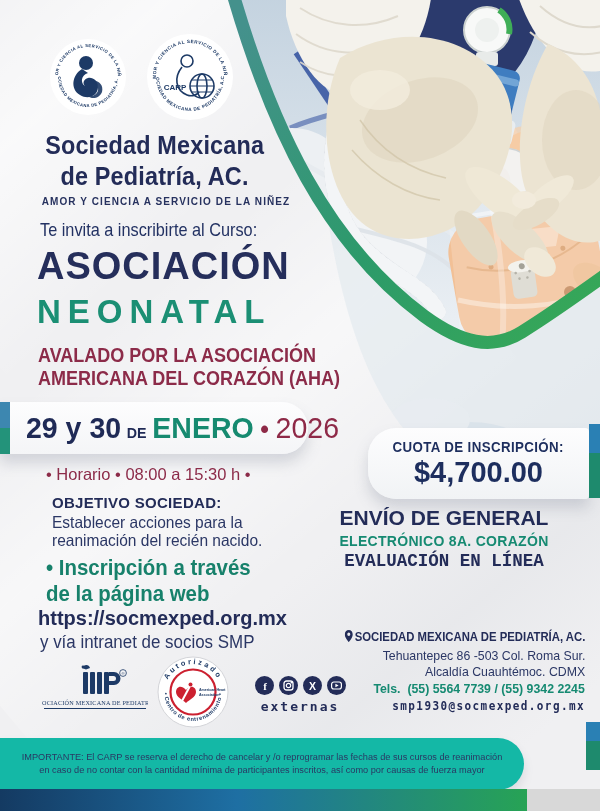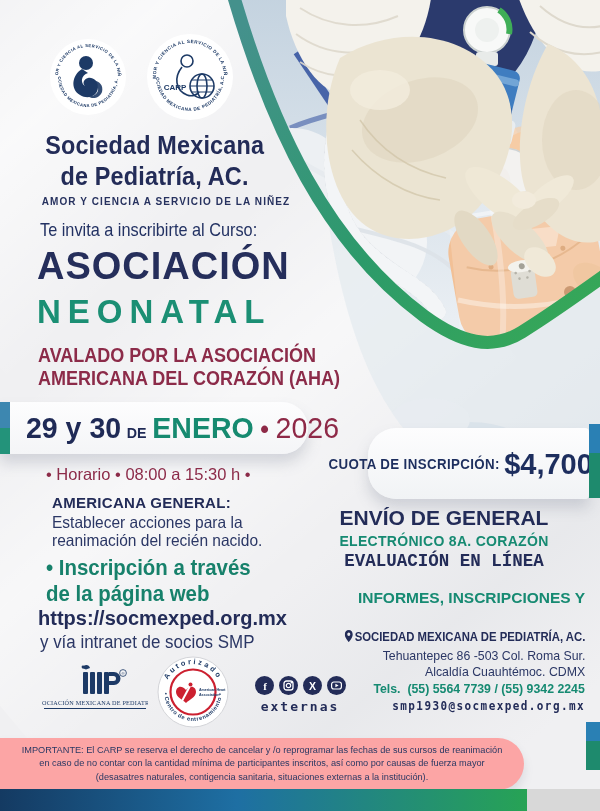--- a/index.html
+++ b/index.html
@@ -55,21 +55,21 @@
   .enroll{left:46px;font-size:21.5px;font-weight:800;color:#17816b;transform:scaleX(.95);
     transform-origin:0 0;white-space:nowrap;}
   .enroll.n1{top:556px;} .enroll.n2{top:582px;}
   .website{left:38px;top:607px;font-size:20px;font-weight:800;color:#232c58;white-space:nowrap;}
   .intranet{left:40px;top:632px;font-size:18px;color:#2b3765;transform:scaleX(.94);
     transform-origin:0 0;white-space:nowrap;}
 
   
   .fee-pill{left:368px;top:428px;width:221px;height:71px;background:linear-gradient(180deg,#fdfdfe,#f1f3f5);
     border-radius:28px 4px 4px 28px;box-shadow:0 9px 14px rgba(110,120,140,.25);
-    display:flex;flex-direction:row;align-items:center;justify-content:center;}
+    display:flex;flex-direction:column;align-items:center;justify-content:center;}
   .fee-label{font-size:14px;font-weight:800;color:#1d2e5e;letter-spacing:.4px;white-space:nowrap;
     transform:scaleX(.95);}
   .fee-amount{font-size:29px;font-weight:800;color:#1d2e5e;margin-top:1px;}
   .edge{position:absolute;}
   .edge-blue{background:#2a80b4;} .edge-green{background:#1e8a6d;}
 
   .manual1{left:300px;top:506px;width:288px;text-align:center;font-size:21px;font-weight:800;color:#232c58;}
   .manual2{left:300px;top:533px;width:288px;text-align:center;font-size:14px;font-weight:800;color:#168a72;letter-spacing:.3px;}
   .manual3{left:300px;top:551px;width:288px;text-align:center;font-size:17.5px;font-weight:800;color:#232c58;font-family:Liberation Mono, monospace;}
 
@@ -85,21 +85,21 @@
     font-family:"DejaVu Sans Mono",monospace;white-space:nowrap;transform:scaleX(.88);transform-origin:100% 0;}
   .pin{display:inline-block;vertical-align:-1px;margin-right:2px;}
 
   
   .social{left:238px;top:676px;width:124px;text-align:center;}
   .social-icons{display:flex;justify-content:center;gap:5px;}
   .social-handle{margin-top:4px;font-size:13px;font-weight:bold;color:#232c58;letter-spacing:2px;
     font-family:"DejaVu Sans Mono",monospace;}
 
   
-  .disclaimer{left:0;top:738px;width:524px;height:52px;background:#fca5a5;
+  .disclaimer{left:0;top:738px;width:524px;height:52px;background:#14b8a6;
     border-radius:0 26px 26px 0;box-shadow:0 6px 10px rgba(110,120,140,.18);
     display:flex;flex-direction:column;align-items:center;justify-content:center;}
   .disclaimer div{font-size:9.2px;line-height:13.4px;color:#2a3863;white-space:nowrap;}
 
   .bottom-bar{left:0;top:789px;width:527px;height:22px;
     background:linear-gradient(90deg,#143a62 0%,#1e6fa3 45%,#27a355 100%);}
   .bottom-gray{left:527px;top:789px;width:73px;height:22px;background:#d8d8d8;}
 </style>
 </head>
 <body>
@@ -321,40 +321,39 @@
     <div class="date-text">
       <span class="date-days">29 y 30</span>
       <span class="date-de">DE</span>
       <span class="date-month">ENERO</span>
       <span class="date-sep">•</span>
       <span class="date-year">2026</span>
     </div>
   </div>
 
   <div class="abs schedule">• Horario • 08:00 a 15:30 h •</div>
-  <div class="abs obj-head">AMERICANA GENERAL:</div>
+  <div class="abs obj-head">OBJETIVO SOCIEDAD:</div>
   <div class="abs obj-line o1">Establecer acciones para la</div>
   <div class="abs obj-line o2">reanimación del recién nacido.</div>
   <div class="abs enroll n1">• Inscripción a través</div>
   <div class="abs enroll n2">de la página web</div>
   <div class="abs website">https://socmexped.org.mx</div>
   <div class="abs intranet">y vía intranet de socios SMP</div>
 
   <div class="abs fee-pill">
     <div class="fee-label">CUOTA DE INSCRIPCIÓN:</div>
     <div class="fee-amount">$4,700.00</div>
   </div>
   <div class="abs edge edge-blue" style="left:589px;top:424px;width:11px;height:29px"></div>
   <div class="abs edge edge-green" style="left:589px;top:453px;width:11px;height:45px"></div>
 
   <div class="abs manual1">ENVÍO DE GENERAL</div>
   <div class="abs manual2">ELECTRÓNICO 8A. CORAZÓN</div>
   <div class="abs manual3">EVALUACIÓN EN LÍNEA</div>
 
-  <div class="abs info-h h1">INFORMES, INSCRIPCIONES Y</div>
 
   <div class="abs venue">
     <svg class="pin" width="9" height="12" viewBox="0 0 9 12">
       <path d="M 4.5,0 C 2,0 0,2 0,4.4 C 0,7.6 4.5,12 4.5,12 C 4.5,12 9,7.6 9,4.4 C 9,2 7,0 4.5,0 Z M 4.5,6 A 1.7,1.7 0 1 1 4.5,2.6 A 1.7,1.7 0 0 1 4.5,6 Z" fill="#232c58"></path>
     </svg><span>SOCIEDAD MEXICANA DE PEDIATRÍA, AC.</span>
   </div>
   <div class="abs addr a1">Tehuantepec 86 -503 Col. Roma Sur.</div>
   <div class="abs addr a2">Alcaldía Cuauhtémoc. CDMX</div>
   <div class="abs tels">
     <span>Tels.</span>&nbsp;
@@ -424,18 +423,17 @@
         <rect x="4.6" y="6" width="9.8" height="7" rx="2.2" fill="none" stroke="#ffffff" stroke-width="1.2"></rect>
         <path d="M 8.4,7.8 L 11.6,9.5 L 8.4,11.2 Z" fill="#ffffff"></path>
       </svg>
     </div>
     <div class="social-handle">externas</div>
   </div>
 
   <div class="abs disclaimer">
     <div>IMPORTANTE: El CARP se reserva el derecho de cancelar y /o reprogramar las fechas de sus cursos de reanimación</div>
     <div>en caso de no contar con la cantidad mínima de participantes inscritos, así como por causas de fuerza mayor</div>
-    <div>(desasatres naturales, contigencia sanitaria, situaciones externas a la institución).</div>
   </div>
   <div class="abs bottom-bar"></div>
   <div class="abs bottom-gray"></div>
 
 </div>
 
 </body></html>

